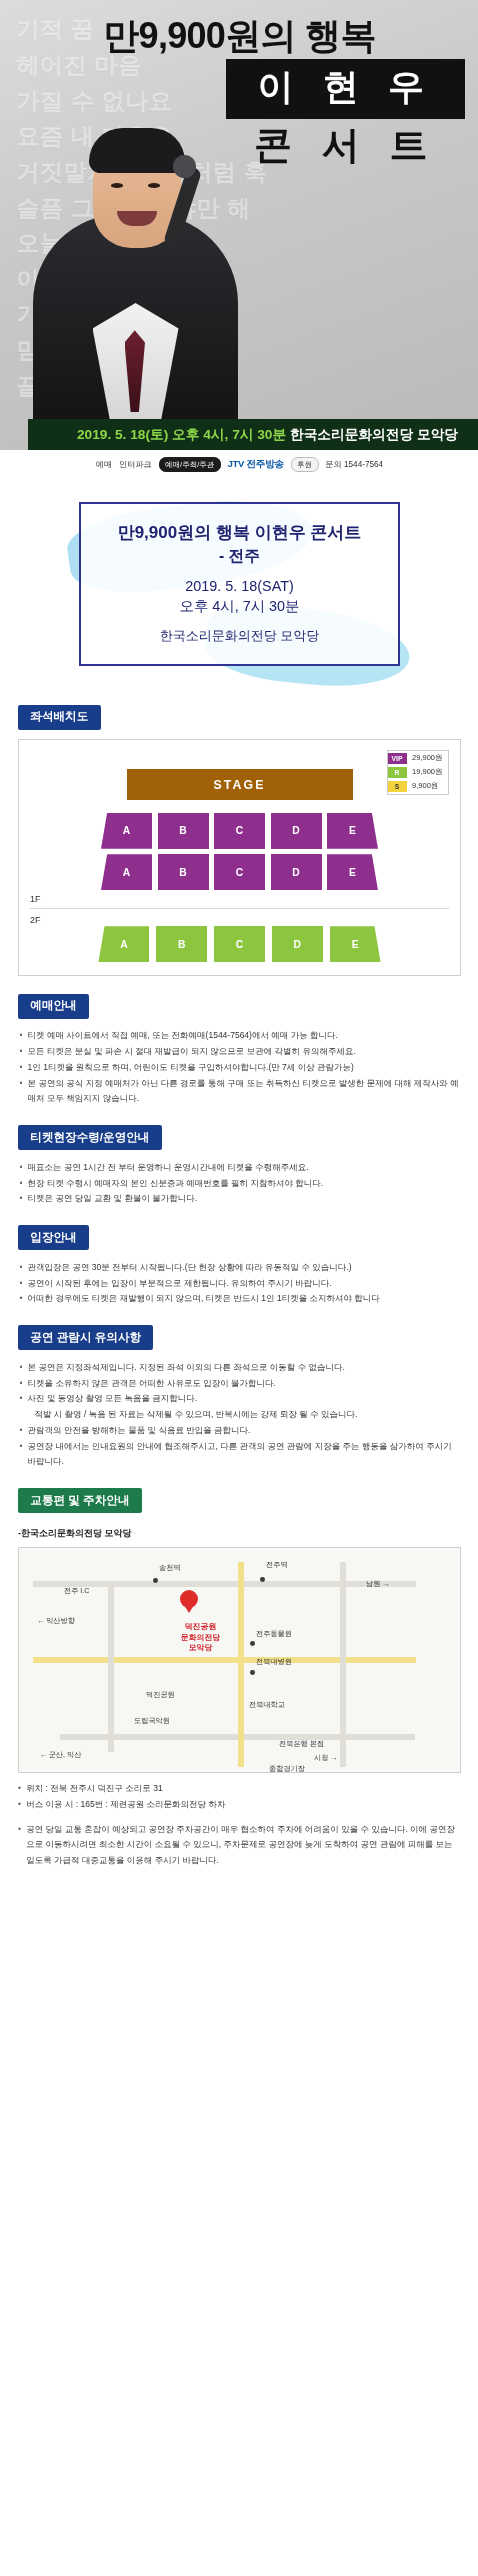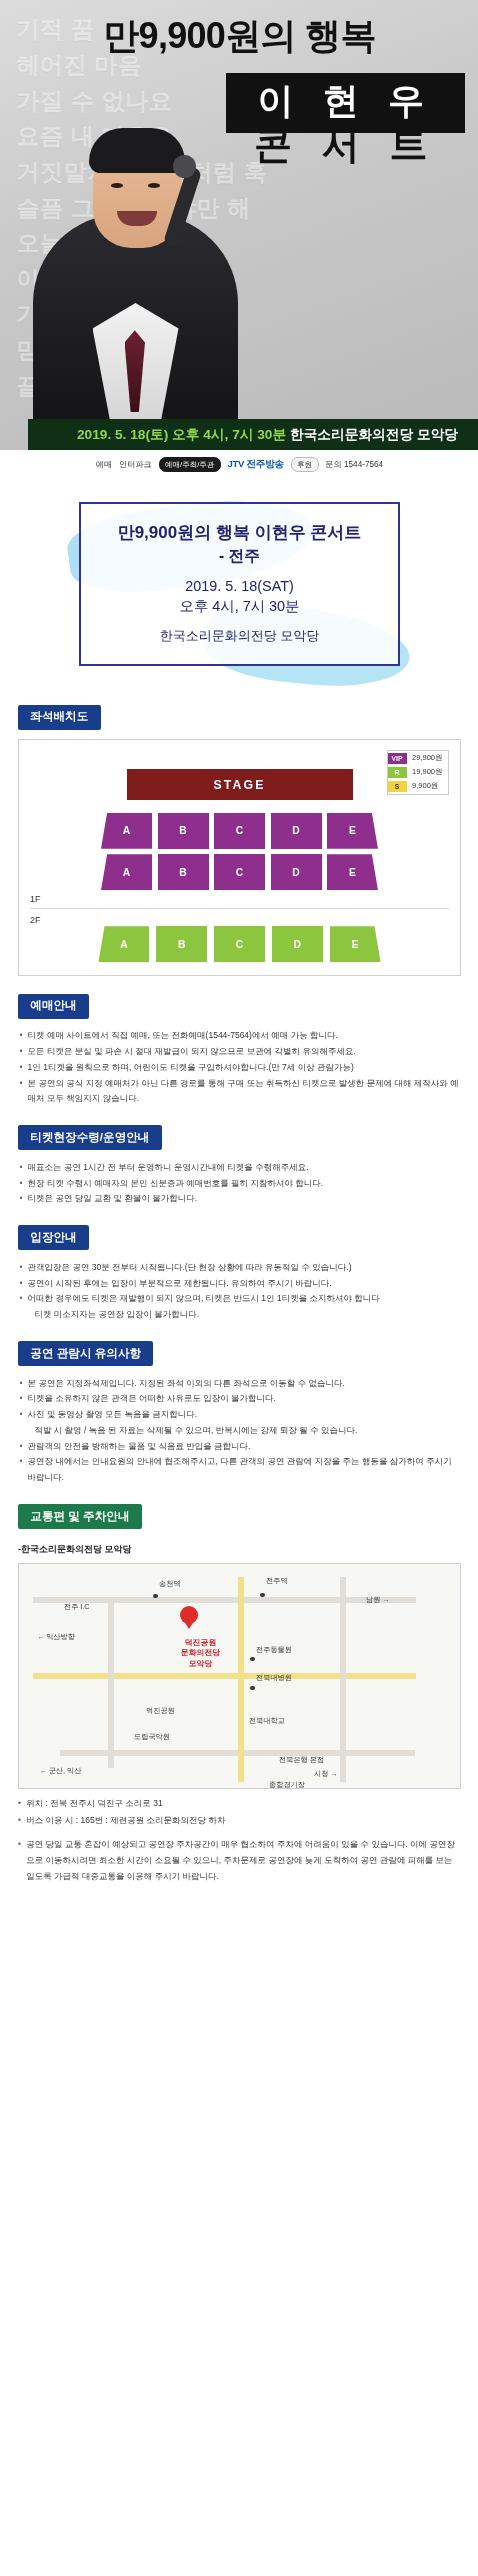--- a/index.html
+++ b/index.html
@@ -38,21 +38,21 @@
     width: 479px;
     text-align: center;
     font-size: 36px;
     font-weight: bold;
     color: #111;
     letter-spacing: -0.7px;
     z-index: 4;
   }
   .hero-name-box {
     position: absolute;
-    top: 73px;
+    top: 59px;
     left: 226px;
     width: 239px;
     background: #111;
     color: #fff;
     font-size: 36px;
     font-weight: bold;
     text-align: center;
     padding: 4.1px 0 6.8px;
     letter-spacing: 9.6px;
     z-index: 5;
@@ -213,21 +213,21 @@
   .legend {
     position:absolute; right: 11px; top: 9.6px;
     border:0.7px solid #ccc; font-size: 7.5px; background:#fff;
   }
   .legend-row { display:flex; align-items:center; }
   .legend-sw { width: 19px; text-align:center; color:#fff; font-weight:bold; font-size:6.8px; padding:2.1px 0; }
   .legend-txt { padding: 2.1px 5.5px; color:#333; }
   .stage {
     margin: 18px auto 12.3px;
     width: 226px; height: 31px;
-    background: #7f1d1d; color:#fff;
+    background: #a16207; color:#fff;
     display:flex; align-items:center; justify-content:center;
     font-size: 12.3px; letter-spacing: 2.1px; font-weight:bold;
   }
   .seat-zone-1f { display:flex; justify-content:center; gap: 5.5px; }
   .seat-col { display:flex; flex-direction:column; gap: 5.5px; align-items:center; }
   .seat-block {
     color:#fff; font-weight:bold; font-size:10.3px;
     display:flex; align-items:center; justify-content:center;
   }
   .b-purple { background:#8e2f8e; }
@@ -437,21 +437,20 @@
       <li>매표소는 공연 1시간 전 부터 운영하니 운영시간내에 티켓을 수령해주세요.</li>
       <li>현장 티켓 수령시 예매자의 본인 신분증과 예매번호를 필히 지참하셔야 합니다.</li>
       <li>티켓은 공연 당일 교환 및 환불이 불가합니다.</li>
     </ul>
 
     <div class="sec-head">입장안내</div>
     <ul class="notice">
       <li>관객입장은 공연 30분 전부터 시작됩니다.(단 현장 상황에 따라 유동적일 수 있습니다.)</li>
       <li>공연이 시작된 후에는 입장이 부분적으로 제한됩니다. 유의하여 주시기 바랍니다.</li>
       <li>어떠한 경우에도 티켓은 재발행이 되지 않으며, 티켓은 반드시 1인 1티켓을 소지하셔야 합니다</li>
-      <li class="sub red">티켓 미소지자는 공연장 입장이 불가합니다.</li>
     </ul>
 
     <div class="sec-head">공연 관람시 유의사항</div>
     <ul class="notice">
       <li>본 공연은 지정좌석제입니다. 지정된 좌석 이외의 다른 좌석으로 이동할 수 없습니다.</li>
       <li>티켓을 소유하지 않은 관객은 어떠한 사유로도 입장이 불가합니다.</li>
       <li>사진 및 동영상 촬영 모든 녹음을 금지합니다.</li>
       <li class="sub">적발 시 촬영 / 녹음 된 자료는 삭제될 수 있으며, 반복시에는 강제 퇴장 될 수 있습니다.</li>
       <li>관람객의 안전을 방해하는 물품 및 식음료 반입을 금합니다.</li>
       <li>공연장 내에서는 인내요원의 안내에 협조해주시고, 다른 관객의 공연 관람에 지장을 주는 행동을 삼가하여 주시기 바랍니다.</li>

